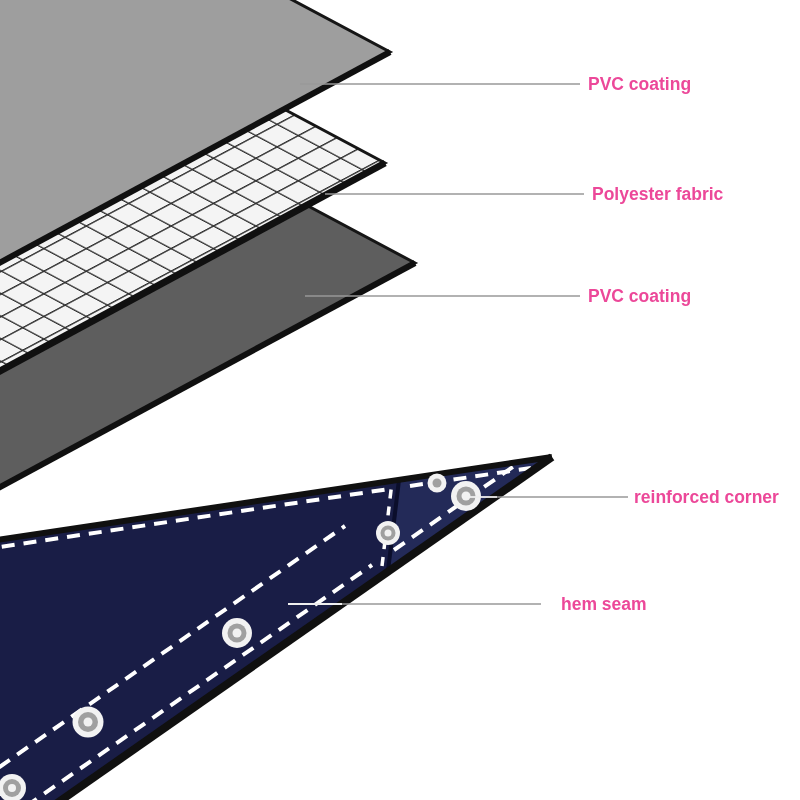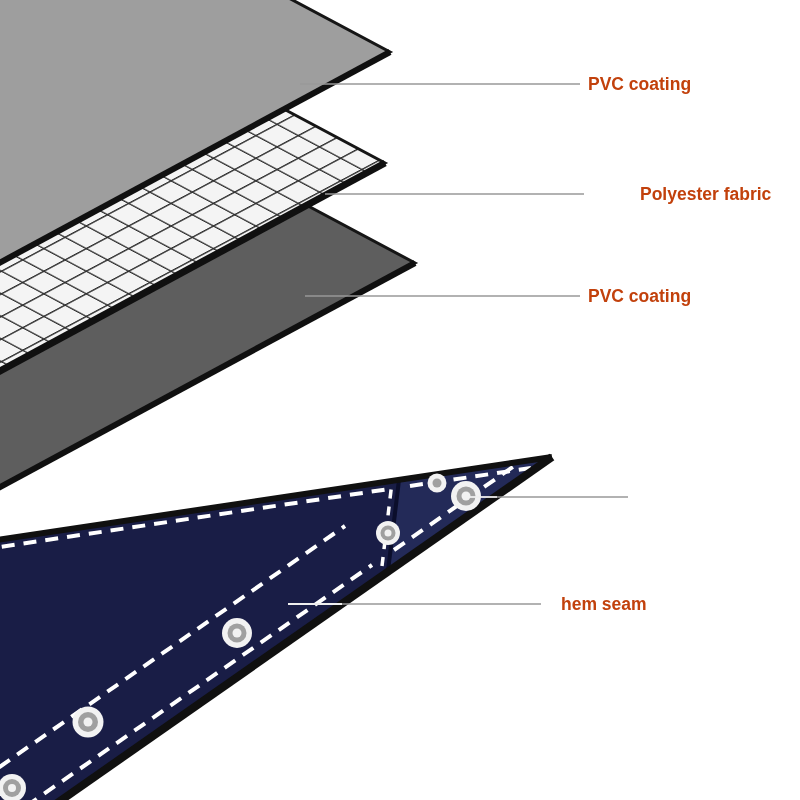--- a/index.html
+++ b/index.html
@@ -9,21 +9,21 @@
     background:#ffffff;
     overflow:hidden;
     font-family:"Liberation Sans", sans-serif;
   }
   .stage svg{position:absolute;left:0;top:0;}
   .label{
     position:absolute;
     font-weight:700;
     font-size:17.5px;
     line-height:1.1;
-    color:#c2410c;
+    color:#ec4899;
     white-space:nowrap;
   }
   .outline{stroke:#161616;}
 </style>
 </head>
 <body>
 
 <div class="stage">
 
   <svg width="800" height="800" viewBox="0 0 800 800">
@@ -101,17 +101,18 @@
       <line x1="325" y1="194" x2="584" y2="194" stroke-width="1.7" stroke="#999999"></line>
       <line x1="305" y1="296" x2="580" y2="296" stroke-width="1.7" stroke="#999999"></line>
       <line x1="470" y1="497" x2="497" y2="497" stroke-width="1.8" stroke="#efefef"></line>
       <line x1="497" y1="497" x2="628" y2="497" stroke-width="1.7" stroke="#999999"></line>
       <line x1="288" y1="604" x2="342" y2="604" stroke-width="1.8" stroke="#efefef"></line>
       <line x1="342" y1="604" x2="541" y2="604" stroke-width="1.7" stroke="#999999"></line>
     </g>
   </svg>
 
   <div class="label" style="left:588px; top:75px;">PVC coating</div>
-  <div class="label" style="left:592px; top:185px;margin-left:48px;">Polyester fabric</div>
+  <div class="label" style="left:592px; top:185px;">Polyester fabric</div>
   <div class="label" style="left:588px; top:287px;">PVC coating</div>
+  <div class="label" style="left:634px; top:488px;">reinforced corner</div>
   <div class="label" style="left:549px; top:595px;margin-left:12px;">hem seam</div>
 
 </div>
 
 </body></html>

